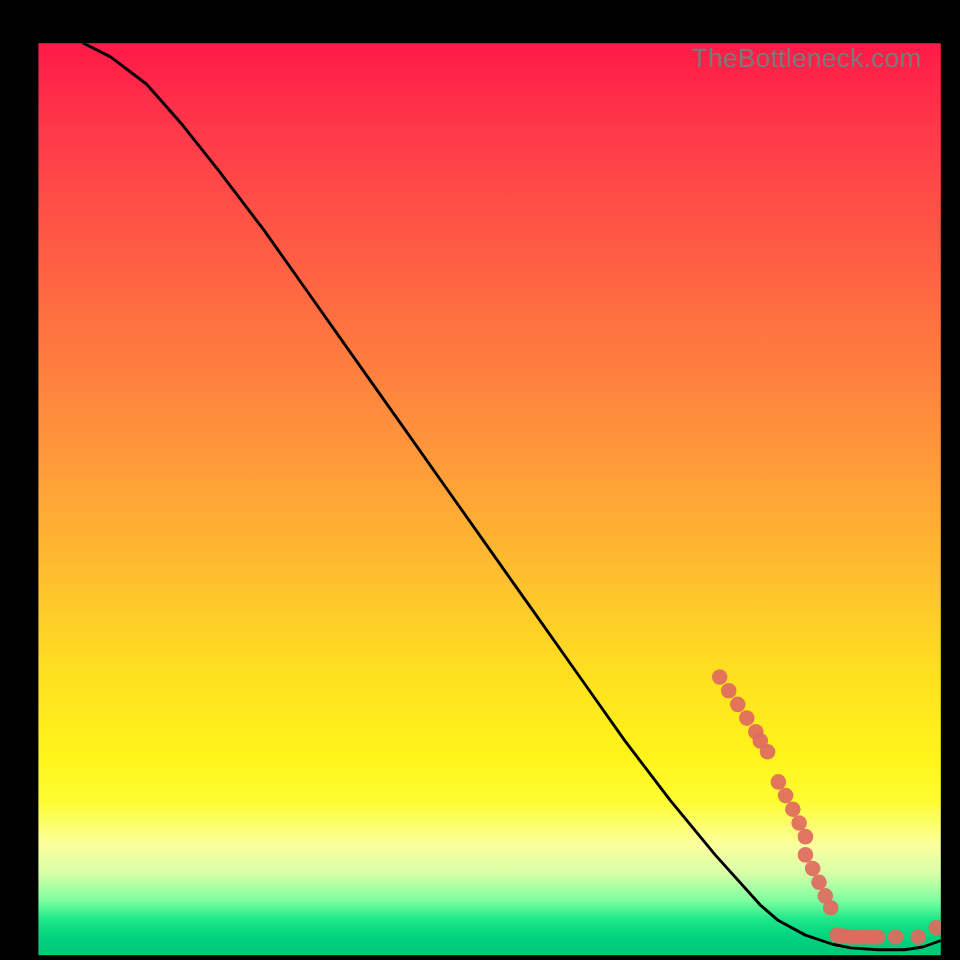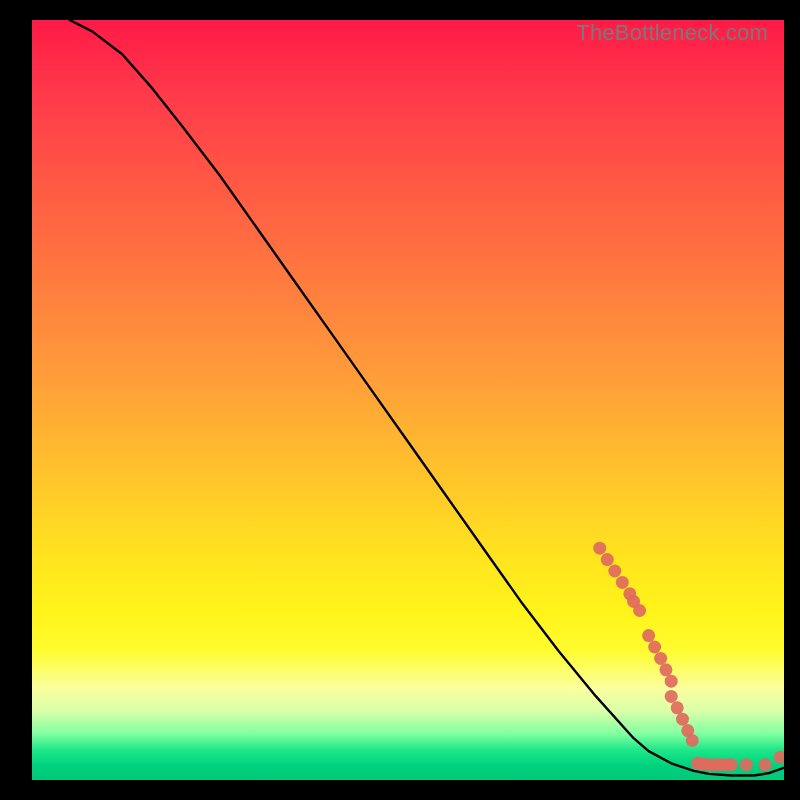--- a/index.html
+++ b/index.html
@@ -13,21 +13,21 @@
   }
   .stage {
     position: relative;
     width: 800px;
     height: 800px;
     background: #000;
   }
   .plot {
     position: absolute;
     left: 32px;
-    top: 20px;
+    top: 36px;
     width: 752px;
     height: 760px;
     
     background: linear-gradient(to bottom,
       #ff1a47 0%,
       #ff3a4a 10%,
       #ff5a44 22%,
       #ff7a3f 34%,
       #ff9a3a 46%,
       #ffbe2e 58%,

